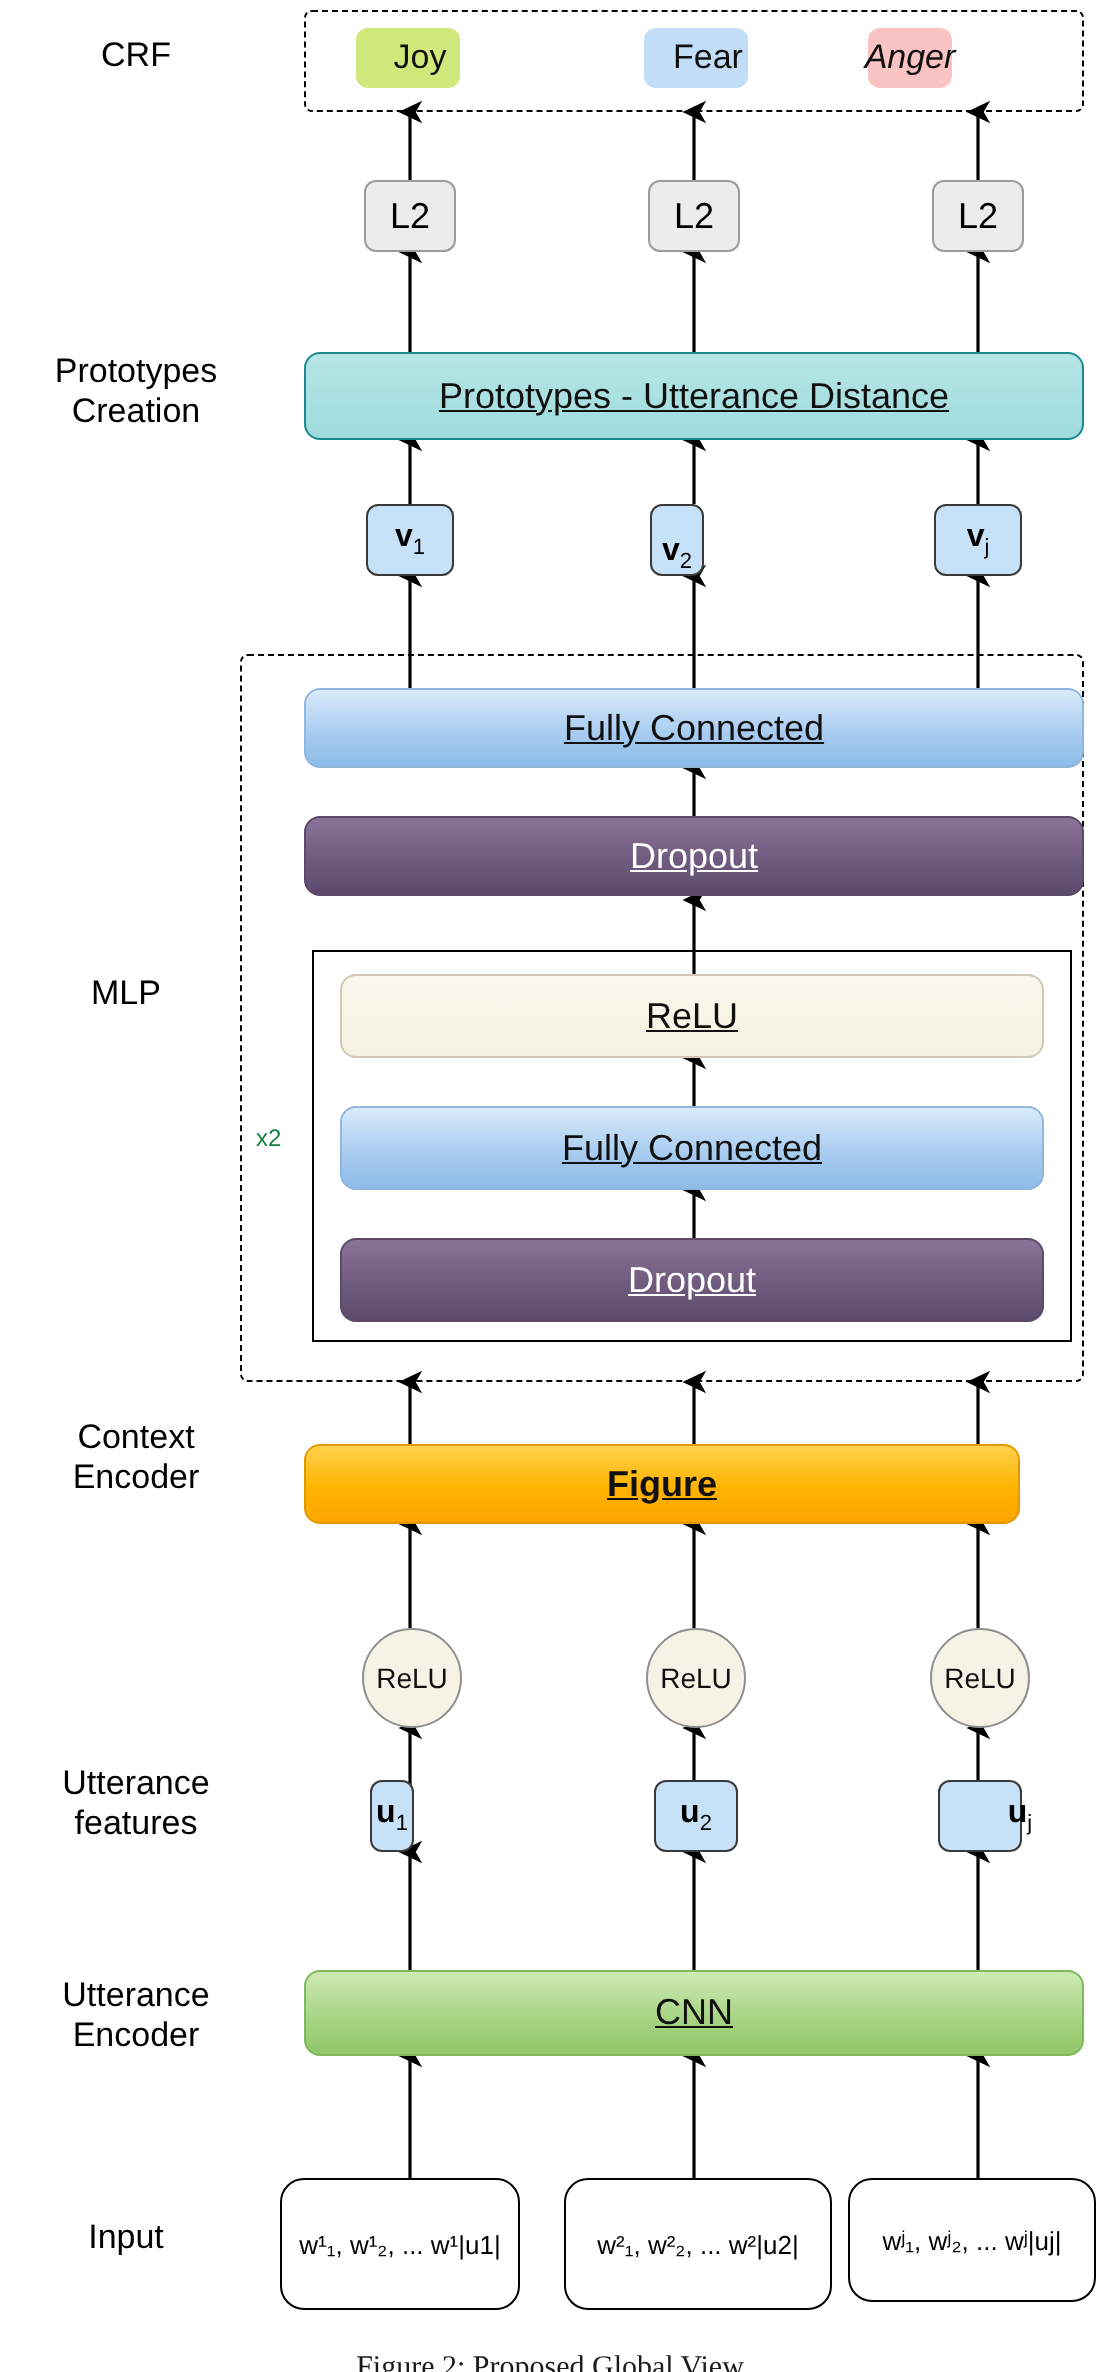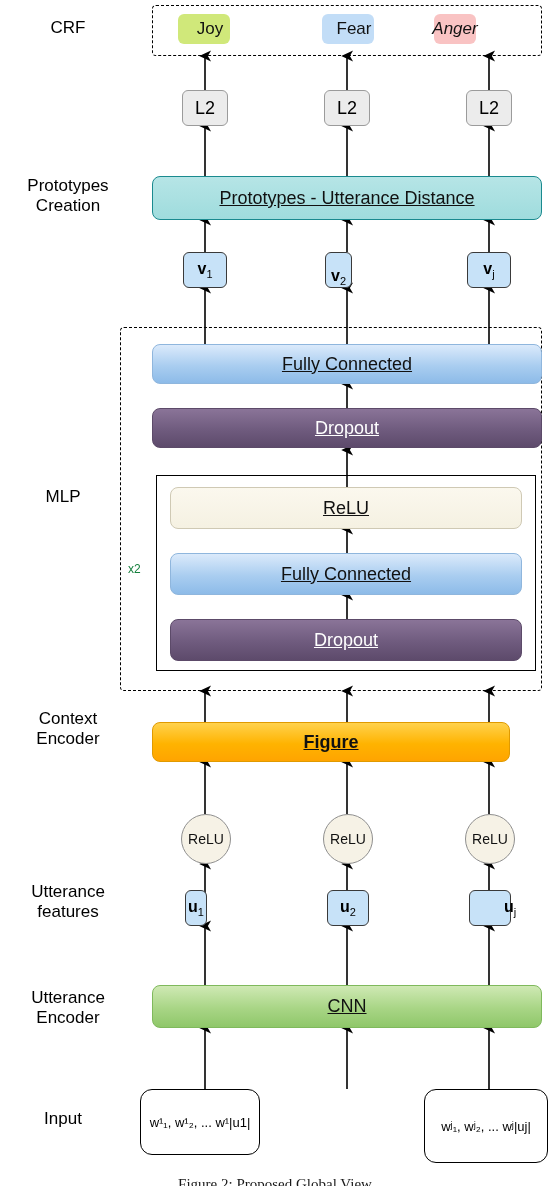--- a/index.html
+++ b/index.html
@@ -294,19 +294,22 @@
   </div>
   <div class="node vecbox" style="left:469px; top:890px; width:42px; height:36px;padding-left:40px;">
     <span><b>u</b><sub>j</sub></span>
   </div>
 
   <div class="node bar bar-green" style="left:152px; top:985px; width:390px; height:43px;">CNN</div>
 
   <div class="node inputbox" style="left:140px; top:1089px; width:120px; height:66px;">
     <span>w¹₁, w¹₂, ... w¹|u1|</span>
   </div>
-  <div class="node inputbox" style="left:424px; top:1089px; width:124px; height:74px;">
+  <div class="node inputbox" style="left:282px; top:1089px; width:134px; height:66px;">
+    <span>w²₁, w²₂, ... w²|u2|</span>
+  </div>
+  <div class="node inputbox" style="left:424px; top:1089px; width:124px; height:62px;">
     <span>wʲ₁, wʲ₂, ... wʲ|uj|</span>
   </div>
 
   <div class="caption" style="left:0px; top:1176px;">Figure 2: Proposed Global View</div>
 
 </div>
 
 </body></html>

